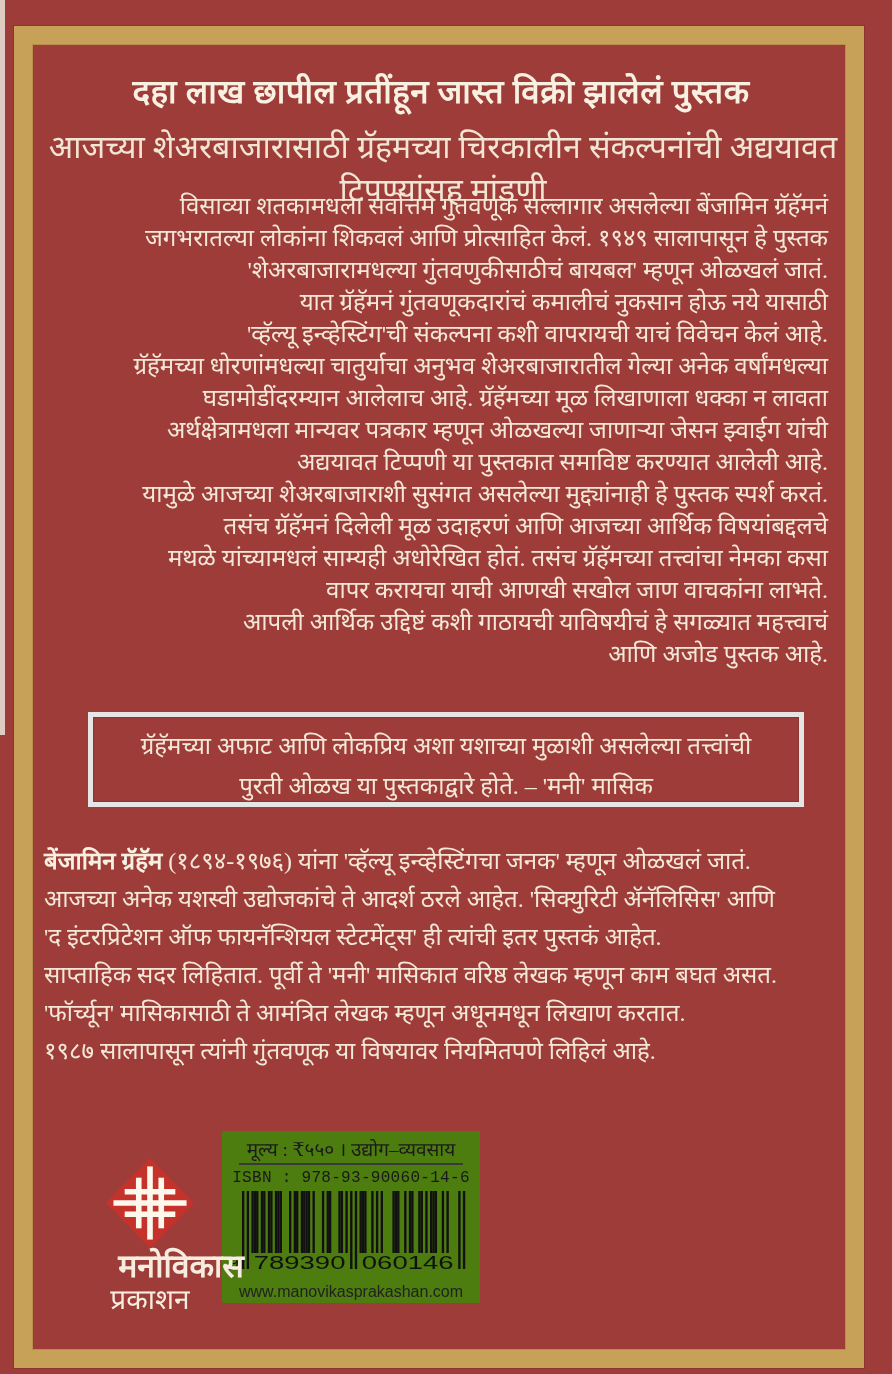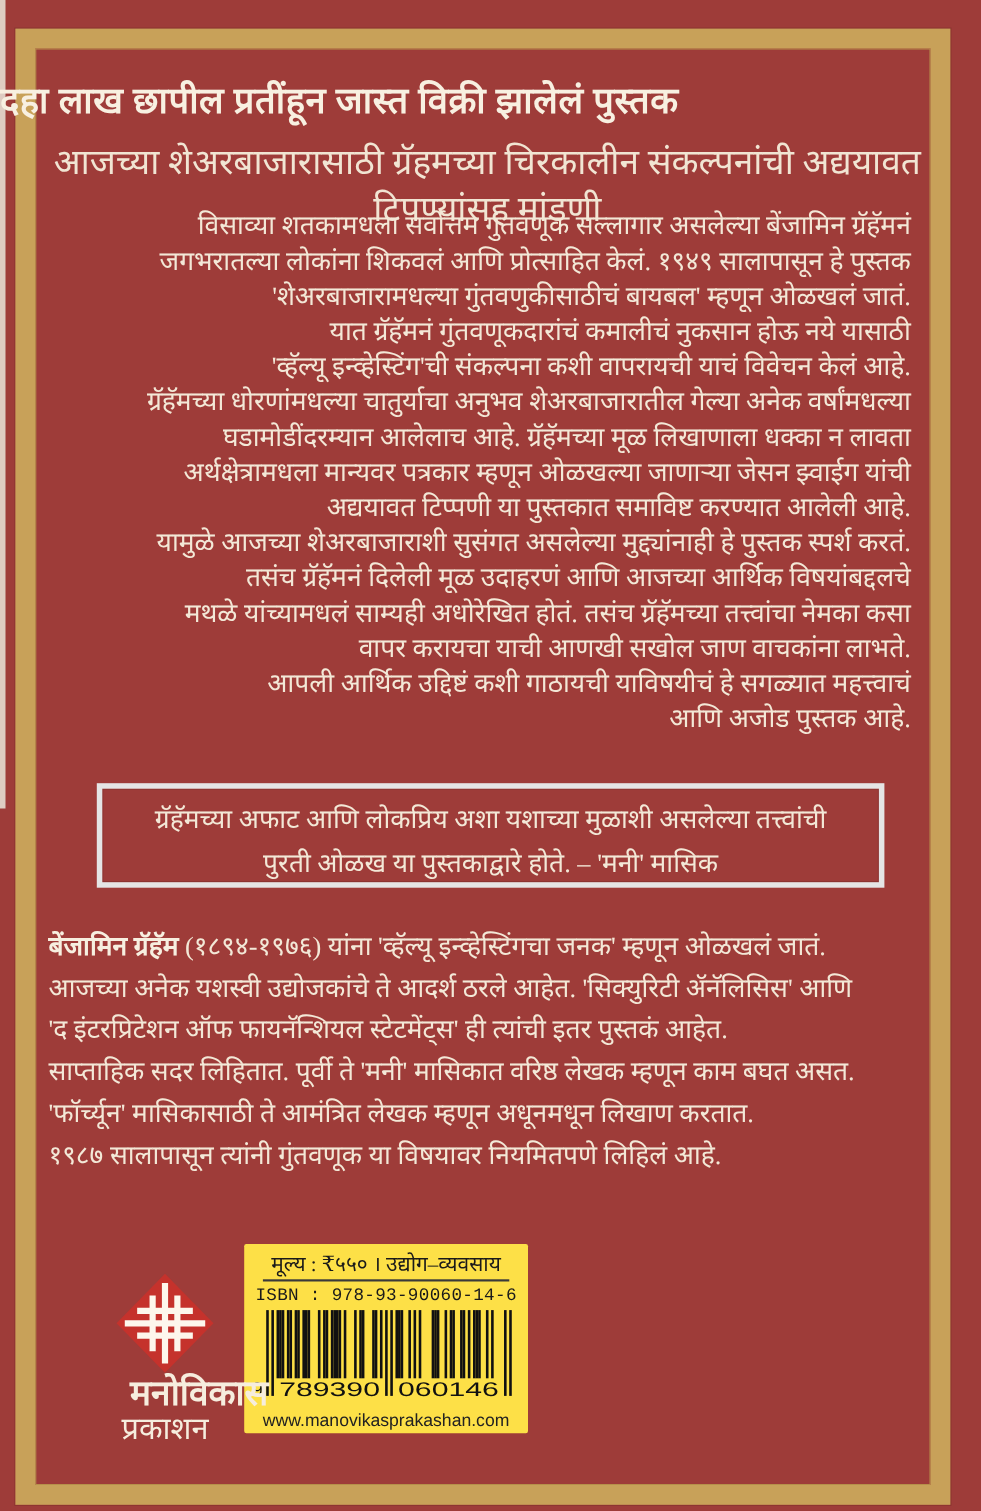--- a/index.html
+++ b/index.html
@@ -10,21 +10,21 @@
     font-family:"Liberation Serif","DejaVu Serif",serif;
   }
   .scan-edge{position:absolute;left:0;top:0;width:5px;height:735px;background:#e9e5da;opacity:.85;}
   .gold-frame{
     position:absolute;left:14px;top:26px;right:28px;bottom:6px;
     border:18px solid #c8a159;
     box-shadow:inset 0 0 0 1px #b6904a, 0 0 0 1px #8c3431;
     pointer-events:none;
   }
   .headline{
-    position:absolute;left:0;right:10px;top:68px;text-align:left;
+    position:absolute;left:0;right:10px;top:68px;text-align:center;
     font-size:33px;font-weight:bold;color:#f8f0e1;letter-spacing:.5px;
   }
   .subtitle{
     position:absolute;left:0;right:6px;top:124px;text-align:center;
     font-size:32px;color:#f1e5d3;
   }
   .description{
     position:absolute;left:64px;right:64px;top:190px;text-align:right;
     font-size:24px;line-height:32px;color:#f3e8d7;white-space:pre-line;
   }
@@ -38,21 +38,21 @@
     font-size:24px;line-height:40px;color:#f3e8d7;
   }
   .bios{
     position:absolute;left:44px;right:44px;top:842px;text-align:left;
     font-size:24px;line-height:38px;color:#f3e8d7;
   }
   .bios .author-name{font-weight:bold;color:#f7efe0;}
   .bio-more{white-space:pre-line;}
   .isbn-box{
     position:absolute;left:222px;top:1131px;width:258px;height:172px;
-    background:#fde047;border-radius:2px;box-sizing:border-box;
+    background:#4d7c0f;border-radius:2px;box-sizing:border-box;
     text-align:center;color:#1a1a1a;
   }
   .price-line{margin-top:7px;font-size:19px;line-height:23px;}
   .price-divider{width:224px;margin:2px auto 1px;border:0;border-top:2px solid #3a3a3a;}
   .isbn-line{font-family:Liberation Mono, monospace;font-size:16px;line-height:24px;letter-spacing:.3px;}
   .barcode-wrap{margin-top:1px;height:96px;}
   .website{font-family:"Liberation Sans","DejaVu Sans",sans-serif;font-size:16px;color:#222;margin-top:-4px;}
   .logo{
     position:absolute;left:56px;top:1158px;width:188px;text-align:center;color:#f6edde;
   }

